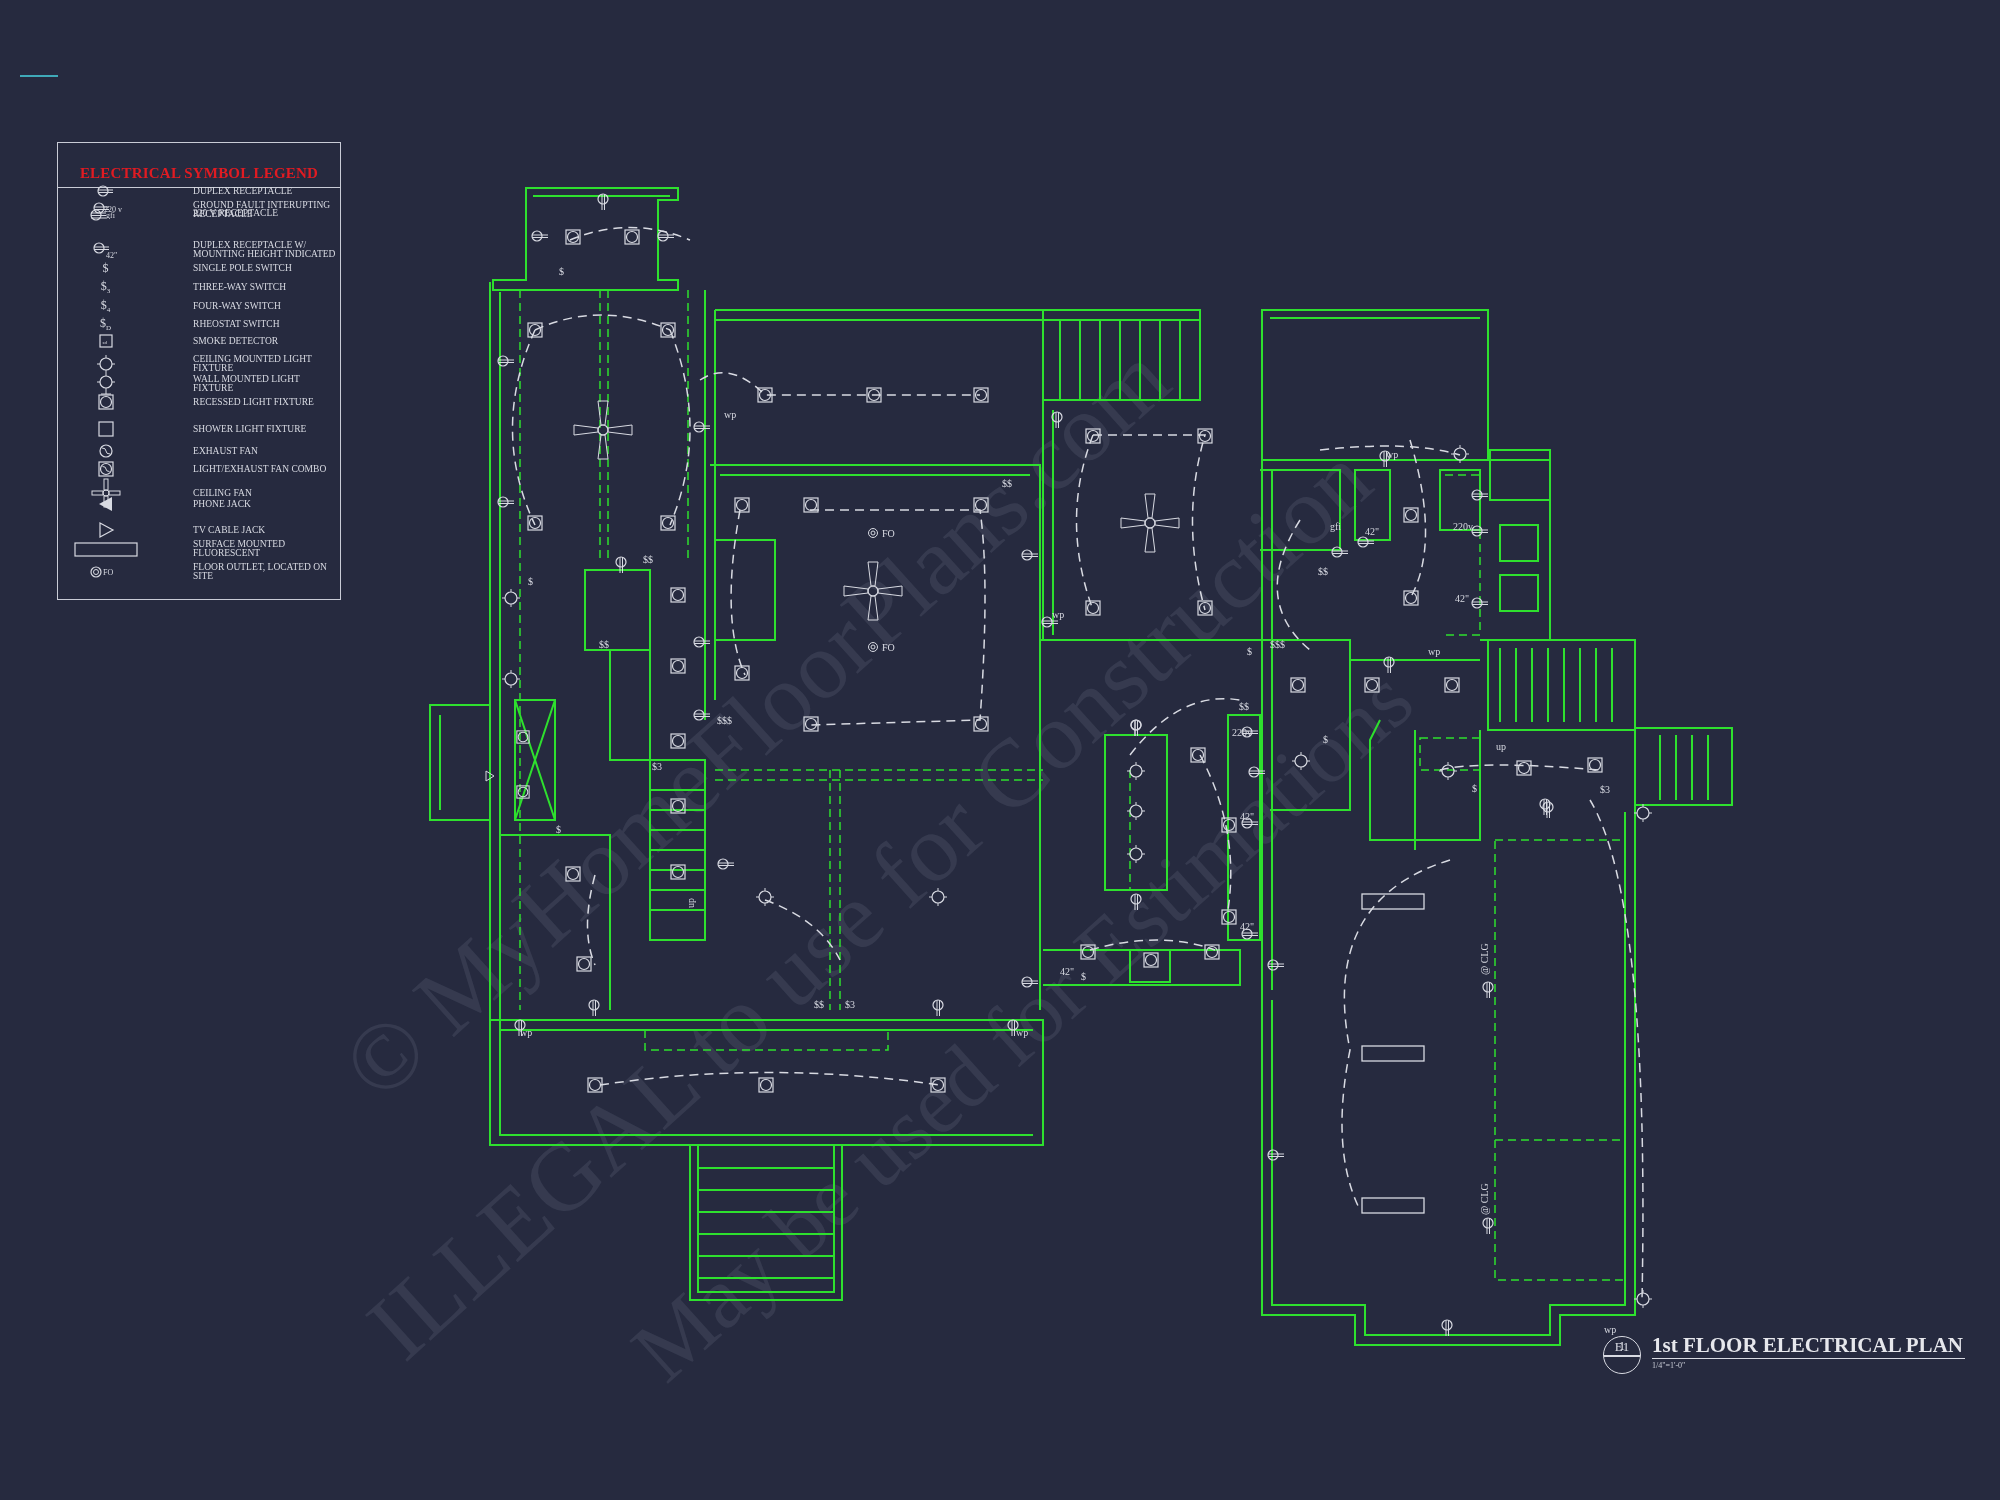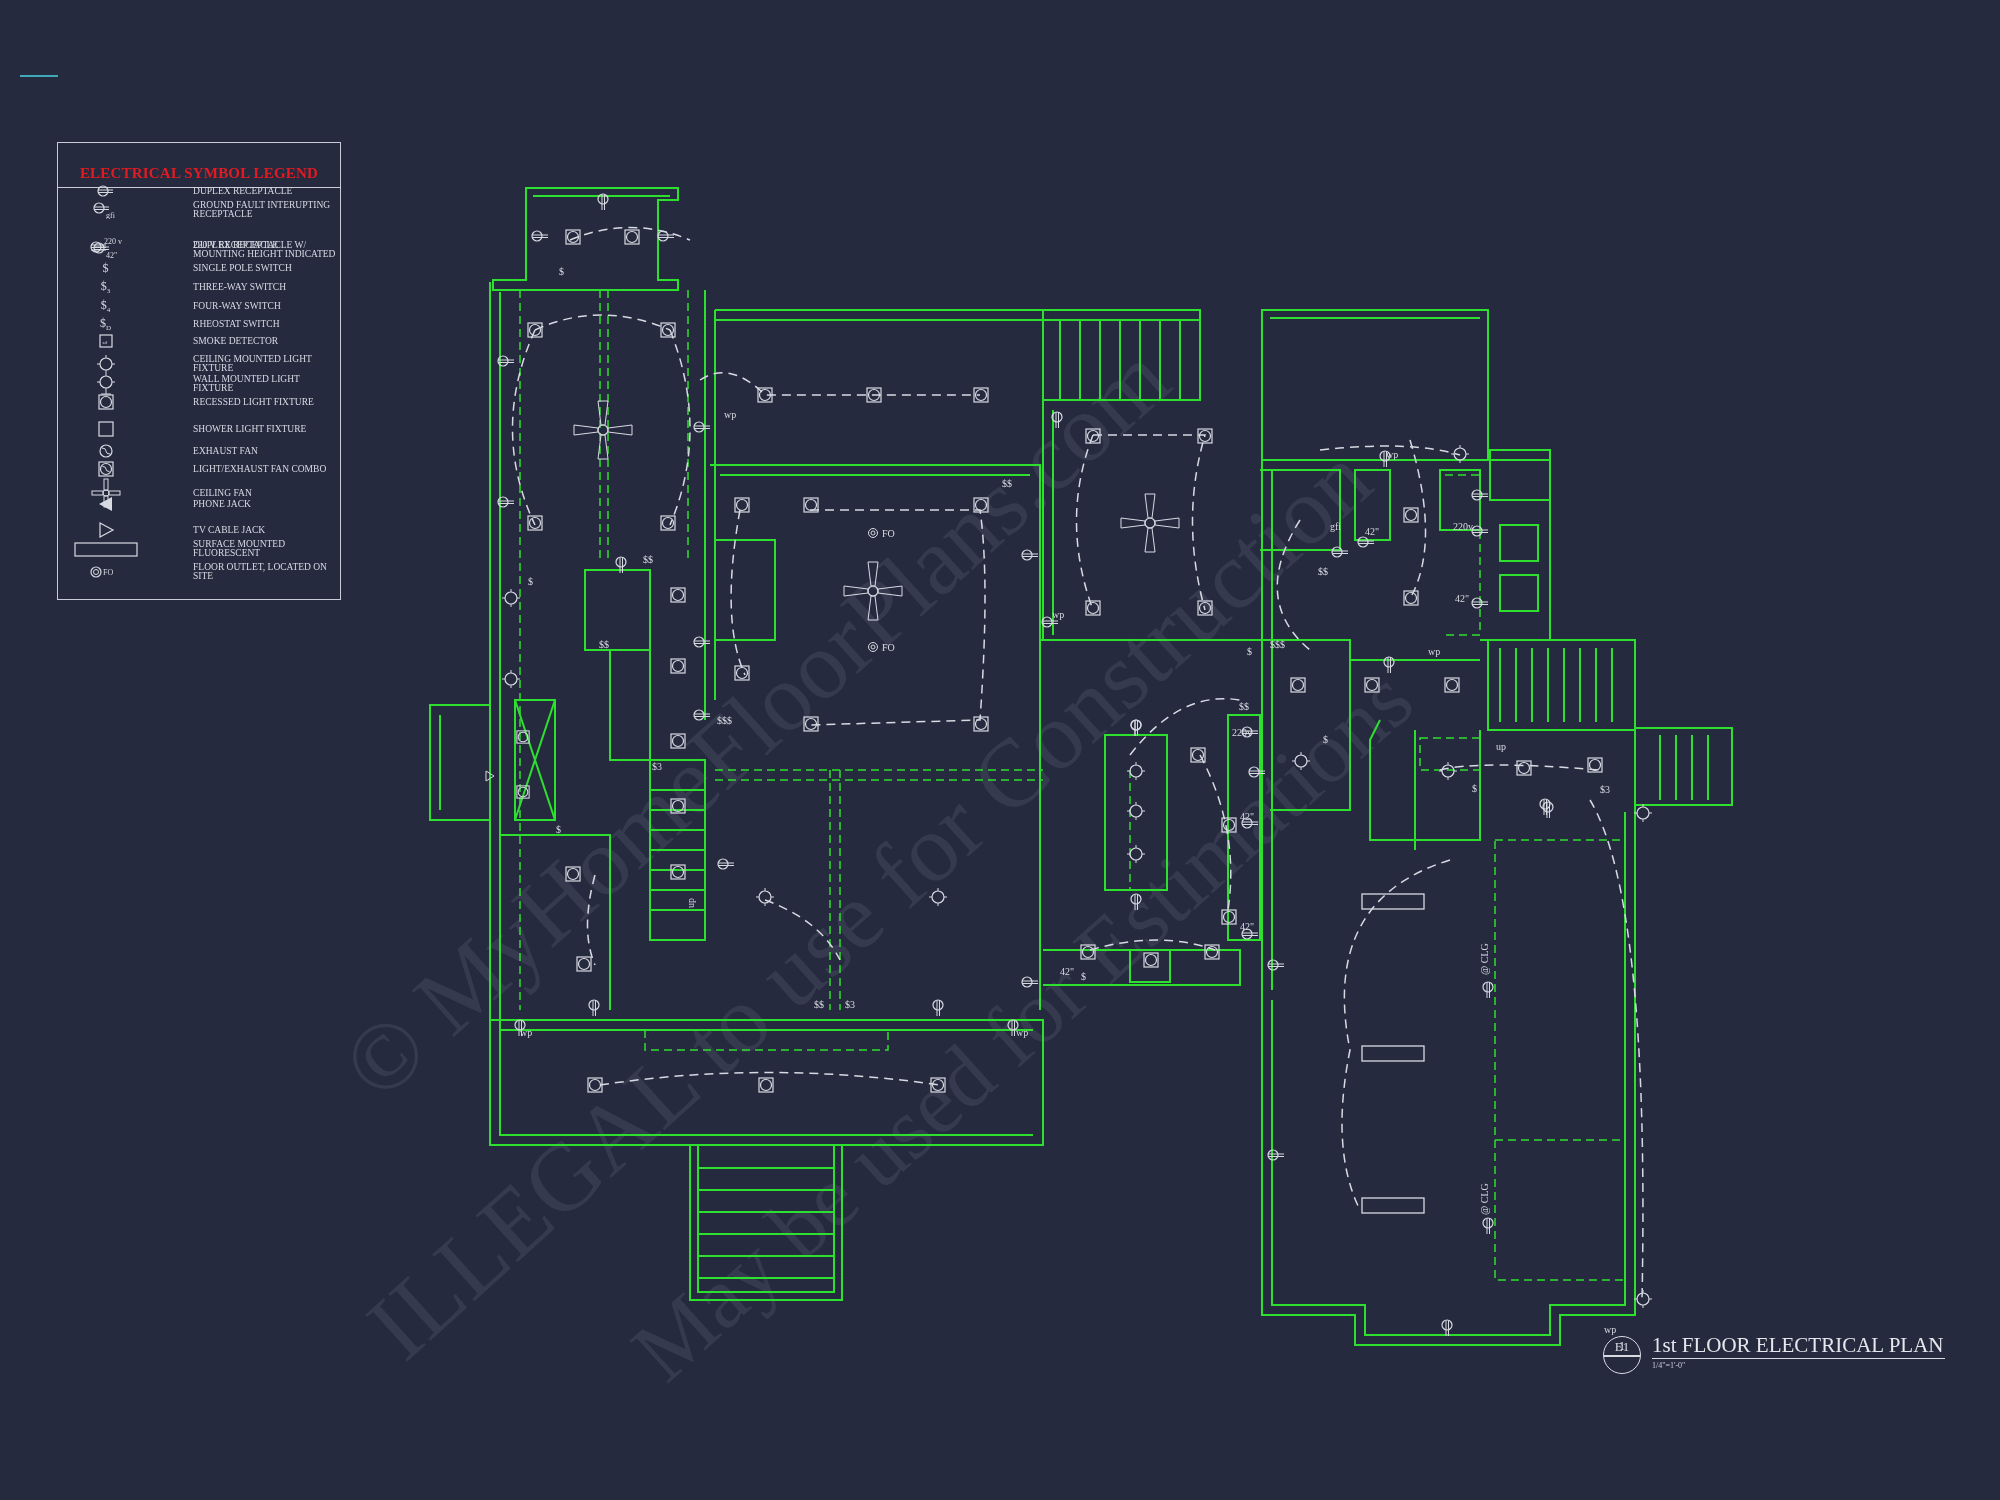--- a/index.html
+++ b/index.html
@@ -23,21 +23,21 @@
   .plan { position: absolute; left: 0; top: 0; width: 2000px; height: 1500px; }
   .title-block { position: absolute; left: 1600px; top: 1330px; width: 370px; height: 50px; }
   .title-circle {
     position: absolute; left: 3px; top: 6px; width: 38px; height: 38px; border-radius: 50%;
     border: 1.5px solid #d8dae2; box-sizing: border-box; color: #d8dae2; font-size: 13px; text-align: center;
   }
   .title-circle .num { position: absolute; top: 1px; left: 0; right: 0; line-height: 16px; }
   .title-circle .sheet { position: absolute; bottom: 18px; left: 0; right: 0; line-height: 16px; }
   .title-circle .bar { position: absolute; top: 18px; left: 0; right: 0; height: 1.5px; background: #d8dae2; }
   .title-text {
-    position: absolute; left: 52px; top: 2px; color: #e6e7ec; font-weight: normal; font-size: 21px;
+    position: absolute; left: 52px; top: 2px; color: #e6e7ec; font-weight: bold; font-size: 21px;
     border-bottom: 1.5px solid #d8dae2; padding-right: 2px; white-space: nowrap; line-height: 26px;
   }
   .title-scale { position: absolute; left: 52px; top: 31px; color: #c9ccd6; font-size: 8px; }
   .watermark { position: absolute; color: rgba(200,205,225,0.10); font-family: "Liberation Serif", serif; white-space: nowrap; transform-origin: left bottom; pointer-events: none; }
 </style>
 </head>
 <body>
 
 <div class="corner-mark"></div>
 
@@ -62,21 +62,21 @@
     <div class="legend-sym">
       <svg width="34" height="18">
           <circle cx="10" cy="7" r="5" fill="none" stroke="#d8dae2" stroke-width="1.2"></circle>
           <line x1="5" y1="6" x2="20" y2="6" stroke="#d8dae2"></line>
           <line x1="5" y1="8.5" x2="20" y2="8.5" stroke="#d8dae2"></line>
           <text x="17" y="17" font-size="8" fill="#d8dae2" font-family="Liberation Serif, serif">gfi</text>
         </svg>
     </div>
     <div class="legend-label">GROUND FAULT INTERUPTING RECEPTACLE</div>
   </div>
-  <div class="legend-row" style="top:93px">
+  <div class="legend-row" style="top:61px">
     <div class="legend-sym">
       <svg width="40" height="18">
           <circle cx="10" cy="11" r="5" fill="none" stroke="#d8dae2" stroke-width="1.2"></circle>
           <line x1="5" y1="9" x2="20" y2="9" stroke="#d8dae2"></line>
           <line x1="5" y1="11.5" x2="20" y2="11.5" stroke="#d8dae2"></line>
           <line x1="5" y1="14" x2="20" y2="14" stroke="#d8dae2"></line>
           <text x="18" y="8" font-size="8" fill="#d8dae2" font-family="Liberation Serif, serif">220 v</text>
         </svg>
     </div>
     <div class="legend-label">220 V RECEPTACLE</div>

